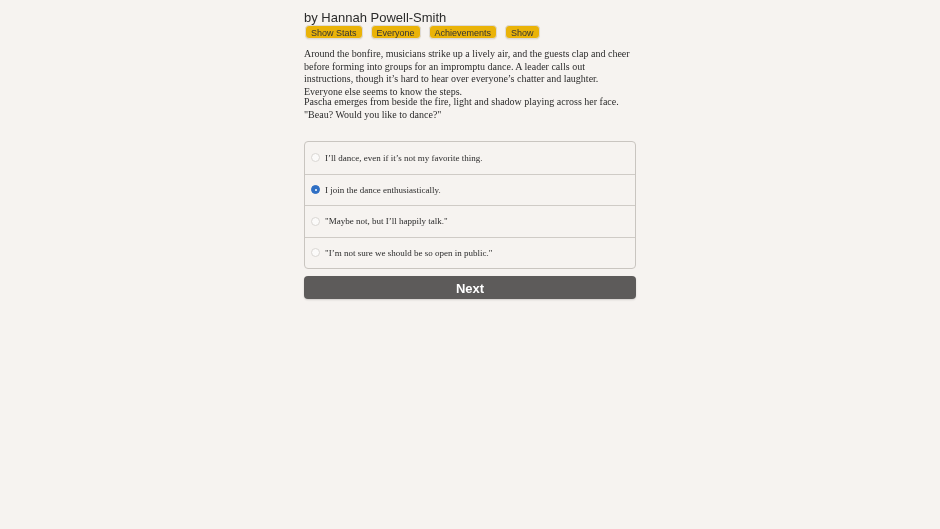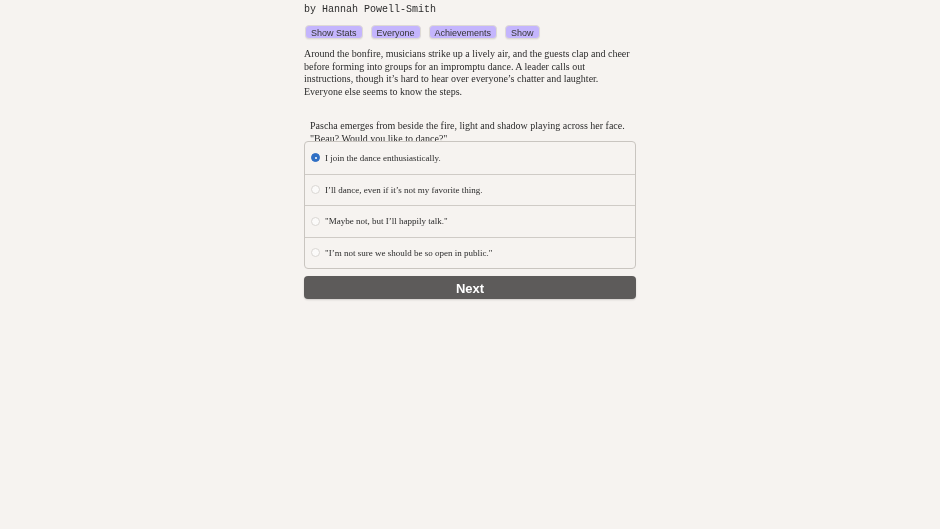--- a/index.html
+++ b/index.html
@@ -11,59 +11,59 @@
       overflow: hidden;
     }
     .container {
       position: absolute;
       left: 304px;
       top: 0;
       width: 332px;
     }
     .byline {
       position: absolute;
-      top: 4px;
+      top: 10px;
       left: 0;
-      font-family: Liberation Mono, monospace;
-      font-size: 10px;
+      font-family: Liberation Sans, sans-serif;
+      font-size: 13px;
       color: #2b2b2b;
       white-space: nowrap;
     }
     .toolbar {
       position: absolute;
       top: 25px;
       left: 1px;
       display: flex;
       gap: 8px;
     }
     .tb-btn {
       font-family: "Liberation Sans", sans-serif;
       font-size: 9px;
       color: #333;
-      background: #c4b5fd;
+      background: #eab308;
       border: 1px solid #dedad5;
       border-radius: 4px;
       padding: 0 5px;
       height: 14px;
       line-height: 14px;
       cursor: pointer;
       box-shadow: 0 1px 1px rgba(0,0,0,0.05);
     }
     .para {
       position: absolute;
       left: 0;
       width: 332px;
       font-family: "Liberation Serif", serif;
       font-size: 10px;
       line-height: 12.5px;
       color: #2b2b2b;
       margin: 0;
     }
     .p1 { top: 48px; }
-    .p2 { top: 120px; margin-left: 6px; }
+    .p2 { top: 96px; }
     .choices {
       position: absolute;
       top: 141px;
       left: 0;
       width: 330px;
       border: 1px solid #c9c5c0;
       border-radius: 4px;
       background: #f6f3f0;
       box-sizing: border-box;
       width: 332px;
@@ -139,26 +139,26 @@
     <button class="tb-btn">Everyone</button>
     <button class="tb-btn">Achievements</button>
     <button class="tb-btn">Show</button>
   </div>
 
   <p class="para p1">Around the bonfire, musicians strike up a lively air, and the guests clap and cheer before forming into groups for an impromptu dance. A leader calls out instructions, though it’s hard to hear over everyone’s chatter and laughter. Everyone else seems to know the steps.</p>
   <p class="para p2">Pascha emerges from beside the fire, light and shadow playing across her face. "Beau? Would you like to dance?"</p>
 
   <div class="choices">
     <div class="choice">
+      <span class="radio"></span>
+      <span class="choice-label">I’ll dance, even if it’s not my favorite thing.</span>
+    </div>
+    <div class="choice">
       <span class="radio checked"></span>
       <span class="choice-label">I join the dance enthusiastically.</span>
-    </div>
-    <div class="choice">
-      <span class="radio"></span>
-      <span class="choice-label">I’ll dance, even if it’s not my favorite thing.</span>
     </div>
     <div class="choice">
       <span class="radio"></span>
       <span class="choice-label">"Maybe not, but I’ll happily talk."</span>
     </div>
     <div class="choice">
       <span class="radio"></span>
       <span class="choice-label">"I’m not sure we should be so open in public."</span>
     </div>
   </div>

